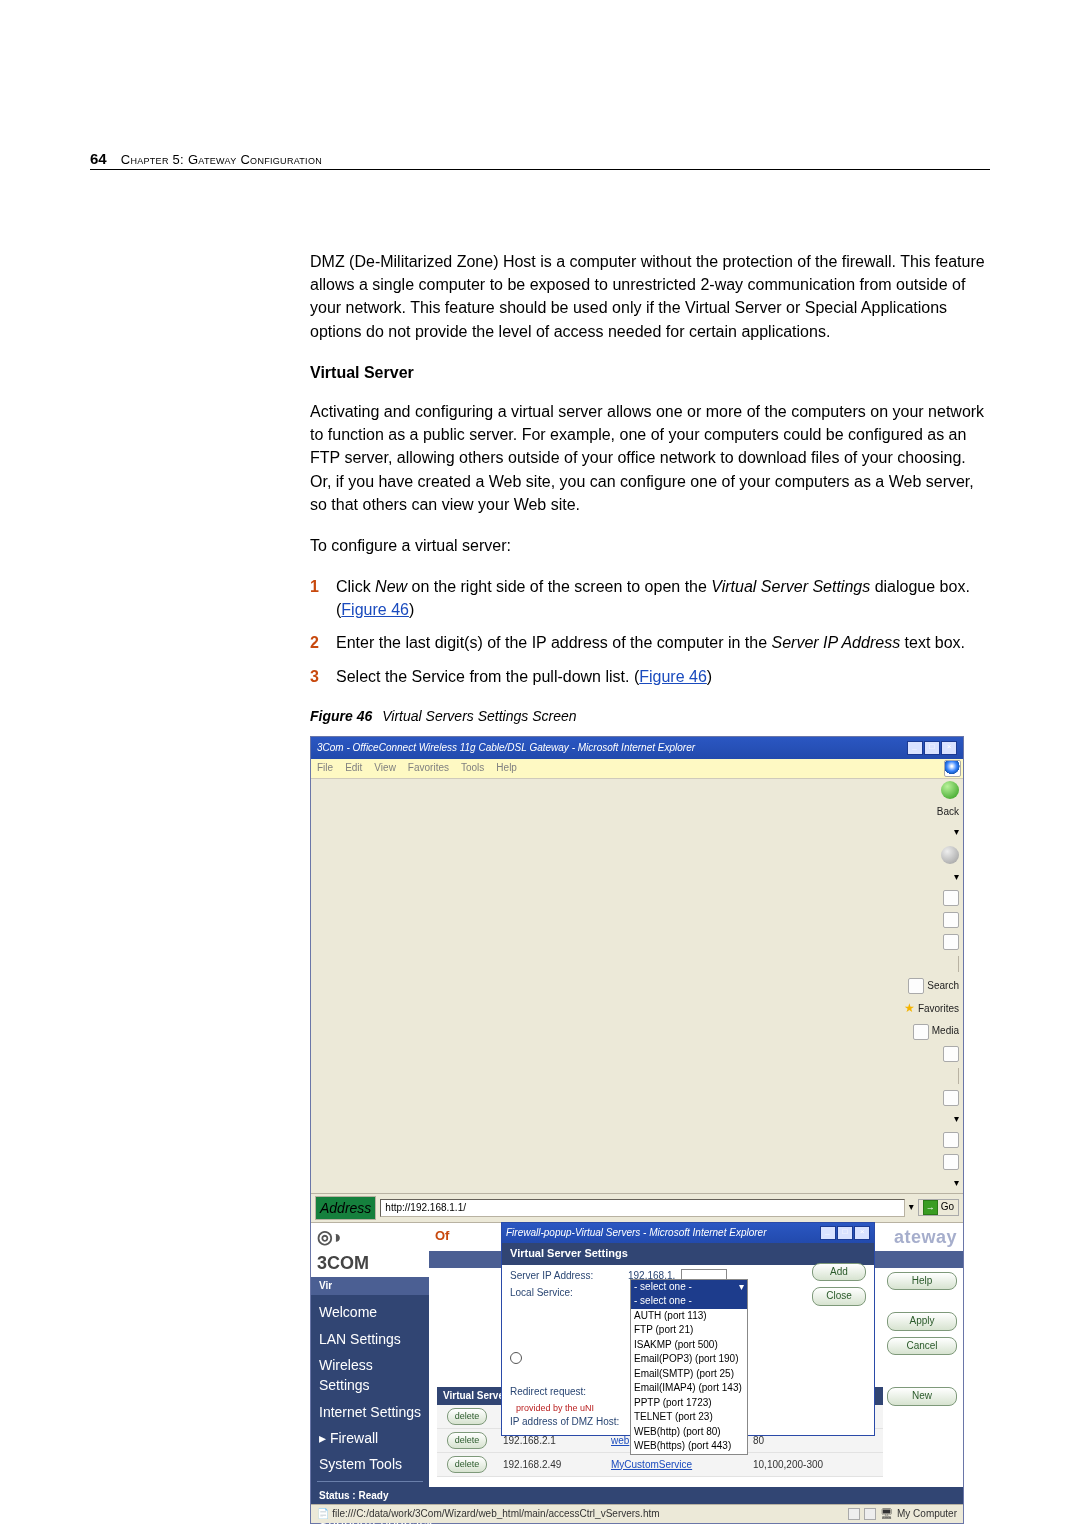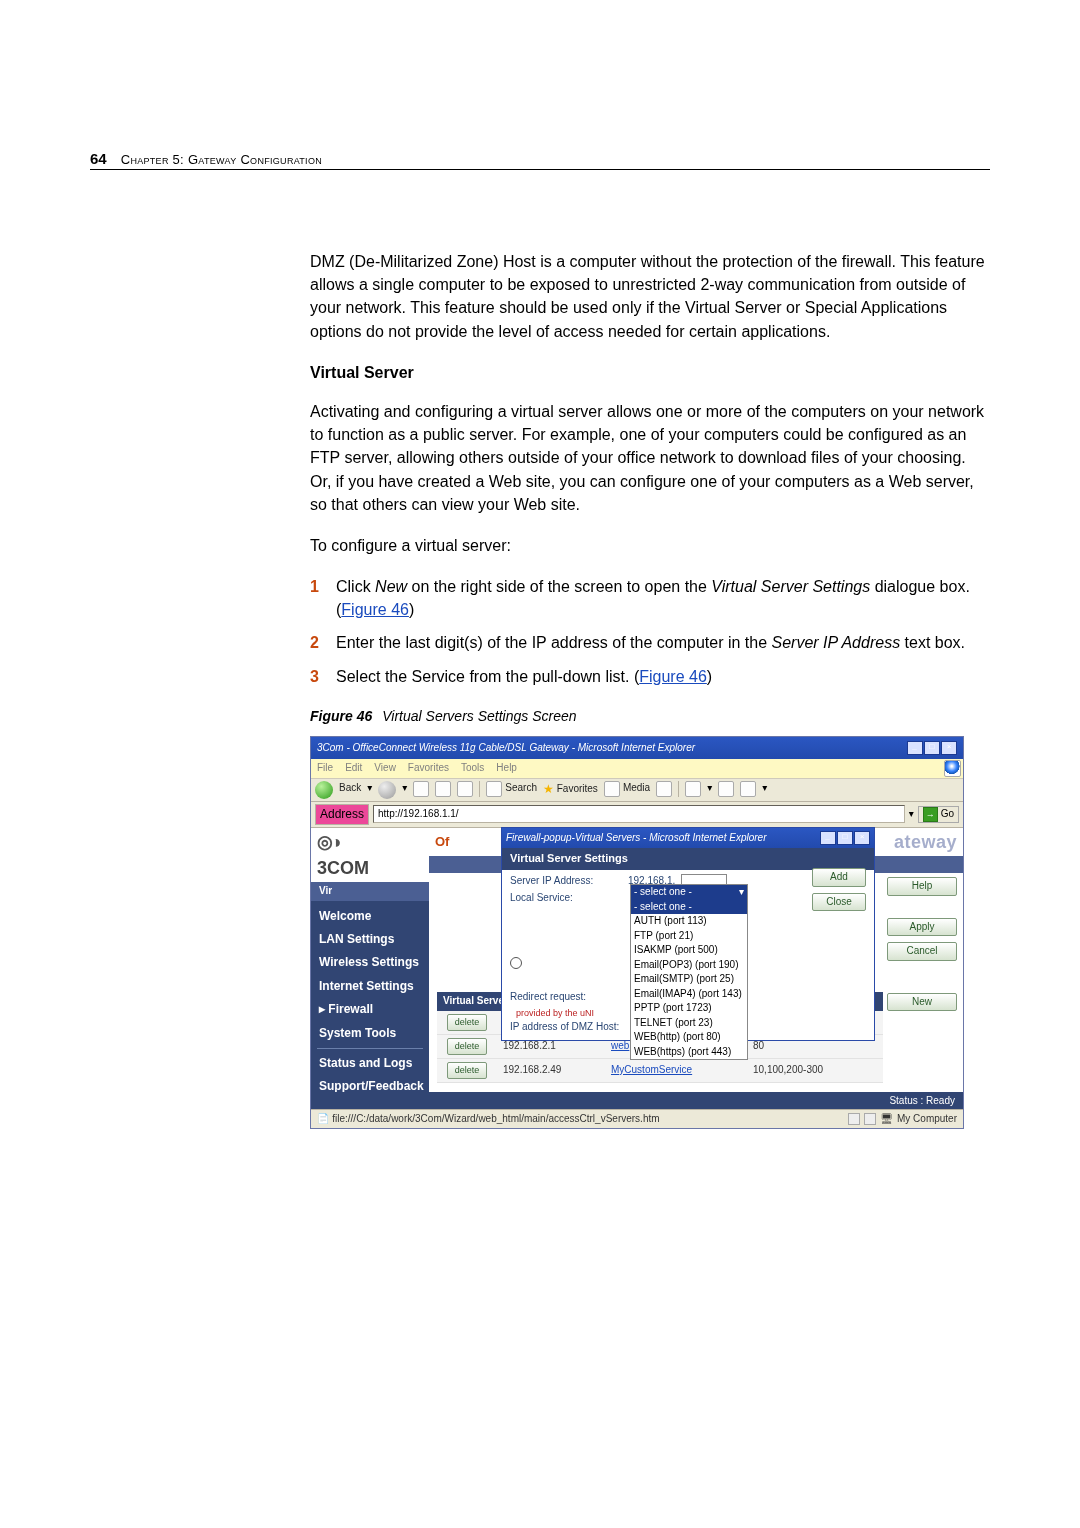--- a/index.html
+++ b/index.html
@@ -119,44 +119,45 @@
     width: 15px; height: 15px;
     background: radial-gradient(circle at 45% 35%, #fff 5%, #3a86ff 38%, #1456b5 60%, #fff 62%);
     border: 1px solid #aaa;
     border-radius: 2px;
   }
   
   .ie-toolbar {
     background: #ece9d8;
     padding: 2px 4px;
     display: flex;
-    align-items: flex-start;
+    align-items: flex-end;
     gap: 6px;
     border-bottom: 1px solid #b8b2a2;
+    flex-direction: column;
   }
   .toolbtn-circle {
     width: 18px; height: 18px; border-radius: 50%;
   }
   .greenbtn { background: radial-gradient(circle at 35% 30%, #b9f29b, #2a9a17); }
   .greybtn  { background: radial-gradient(circle at 35% 30%, #eee, #999); }
   .tool-lbl { font-size: 10px; color: #222; display: inline-flex; align-items: center; gap: 3px; }
   .tool-icon { width: 14px; height: 14px; border: 1px solid #aaa; background: #fdfdfd; border-radius: 2px; }
   .star { color: #f5b400; font-size: 12px; }
   
   .ie-addr {
     background: #ece9d8;
     padding: 2px 4px;
     display: flex;
     align-items: center;
     gap: 4px;
     border-bottom: 1px solid #b8b2a2;
   }
   .addr-label-box {
-    font-size: 12px; padding: 1px 4px;
-    background: #ec4899; border: 1px solid #b8b2a2;
+    font-size: 14px; padding: 1px 4px;
+    background: #15803d; border: 1px solid #b8b2a2; font-style: italic;
   }
   .addr-input {
     flex: 1;
     border: 1px inset #b8b2a2;
     background: #fff;
     padding: 1px 4px;
     height: 14px;
   }
   .go-btn {
     display: flex; align-items: center; gap: 3px;
@@ -183,22 +184,22 @@
   .gw-logo-area { background: #fff; color: #3a3a3a; padding: 1px 6px; }
   .gw-logo-hoops {
     font-size: 18px; color: #555;
     letter-spacing: -2px;
     font-weight: 700;
   }
   .gw-logo-text { font-size: 18px; color: #444; font-weight: 700; }
   .gw-nav { padding: 4px 0; }
   .gw-nav .item {
     padding: 3px 8px;
-    font-weight: 700;
-    font-size: 12px;
+    font-weight: 400;
+    font-size: 14px;
   }
   .gw-nav .item.active::before { content: "▸ "; }
   .gw-nav .spacer { border-top: 1px solid #6a7fab; margin: 3px 6px; }
   .logout-btn {
     margin: 6px 10px 6px 10px;
     background: linear-gradient(#fff2cf, #f5da8b);
     border: 1px solid #b8a35d;
     text-align: center;
     font-size: 9px;
     padding: 2px 0;
@@ -217,21 +218,21 @@
     letter-spacing: 0.5px;
   }
   .gw-tabs {
     position: absolute; left: 118px; right: 0; top: 28px; height: 17px;
     background: #4b5f93; color: #fff; font-size: 10px;
     padding-left: 6px; font-weight: 700;
   }
   .gw-status {
     position: absolute; left: 0; right: 0; bottom: 16px; height: 16px;
     background: #314573; color: #fff; font-size: 10px;
-    padding: 2px 8px; font-weight: 400; text-align: right;
+    padding: 2px 8px; font-weight: 700;
   }
   .ie-status {
     position: absolute; left: 0; right: 0; bottom: 0; height: 16px;
     background: #ece9d8; border-top: 1px solid #b8b2a2;
     font-size: 10px; color: #333; padding: 1px 6px;
     display: flex; justify-content: space-between; align-items: center;
   }
   .ie-status .mycomp { display: flex; align-items: center; gap: 4px; }
   .ie-status .mycomp .sq { width: 10px; height: 10px; border: 1px solid #aaa; background: #eee; }
 
@@ -241,21 +242,21 @@
     display: flex; flex-direction: column; gap: 6px;
     padding: 4px 6px;
   }
   .gw-btn {
     background: linear-gradient(#ffffff, #d7e3d0);
     border: 1px solid #7e997a;
     text-align: center;
     font-size: 10px;
     color: #2a5a2a;
     padding: 1px 0;
-    border-radius: 2px;
+    border-radius: 8px;
   }
   .gw-sec-txt {
     position: absolute; left: 400px; top: 126px;
     color: #b22; font-size: 10px;
   }
   .gw-sec-field {
     position: absolute; left: 402px; top: 142px;
     width: 48px; height: 12px; border: 1px solid #888;
   }
 

